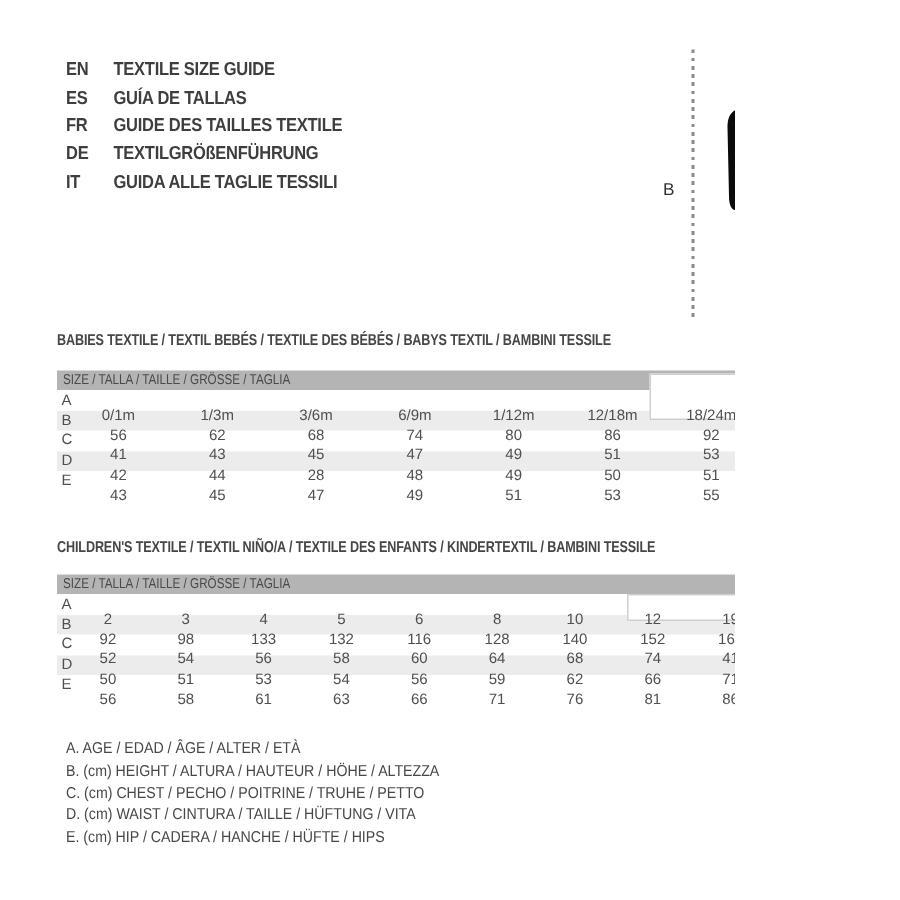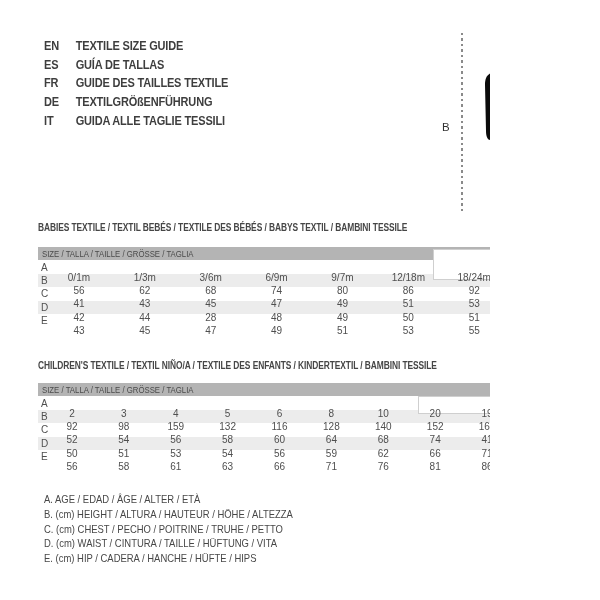--- a/index.html
+++ b/index.html
@@ -103,21 +103,21 @@
       <span class="hd-txt">SIZE / TALLA / TAILLE / GRÖSSE / TAGLIA</span>
     </div>
     <div class="overlay-box" style="left:395px;top:2px;width:139px;height:29px;"></div>
   <div class="t-row">
         <span class="row-label">A</span>
         <div class="cells">
           <span class="cell">0/1m</span>
           <span class="cell">1/3m</span>
           <span class="cell">3/6m</span>
           <span class="cell">6/9m</span>
-          <span class="cell">9/7m</span>
+          <span class="cell">1/12m</span>
           <span class="cell">12/18m</span>
           <span class="cell">18/24m</span>
           <span class="cell">24/36m</span>
         </div>
       </div>
       <div class="t-row striped">
         <span class="row-label">B</span>
         <div class="cells">
           <span class="cell">56</span>
           <span class="cell">62</span>
@@ -179,30 +179,30 @@
   <div class="t-row">
         <span class="row-label">A</span>
         <div class="cells">
           <span class="cell">2</span>
           <span class="cell">3</span>
           <span class="cell">4</span>
           <span class="cell">5</span>
           <span class="cell">6</span>
           <span class="cell">8</span>
           <span class="cell">10</span>
-          <span class="cell">20</span>
+          <span class="cell">12</span>
           <span class="cell">19</span>
         </div>
       </div>
       <div class="t-row striped">
         <span class="row-label">B</span>
         <div class="cells">
           <span class="cell">92</span>
           <span class="cell">98</span>
-          <span class="cell">159</span>
+          <span class="cell">133</span>
           <span class="cell">132</span>
           <span class="cell">116</span>
           <span class="cell">128</span>
           <span class="cell">140</span>
           <span class="cell">152</span>
           <span class="cell">164</span>
         </div>
       </div>
       <div class="t-row">
         <span class="row-label">C</span>

